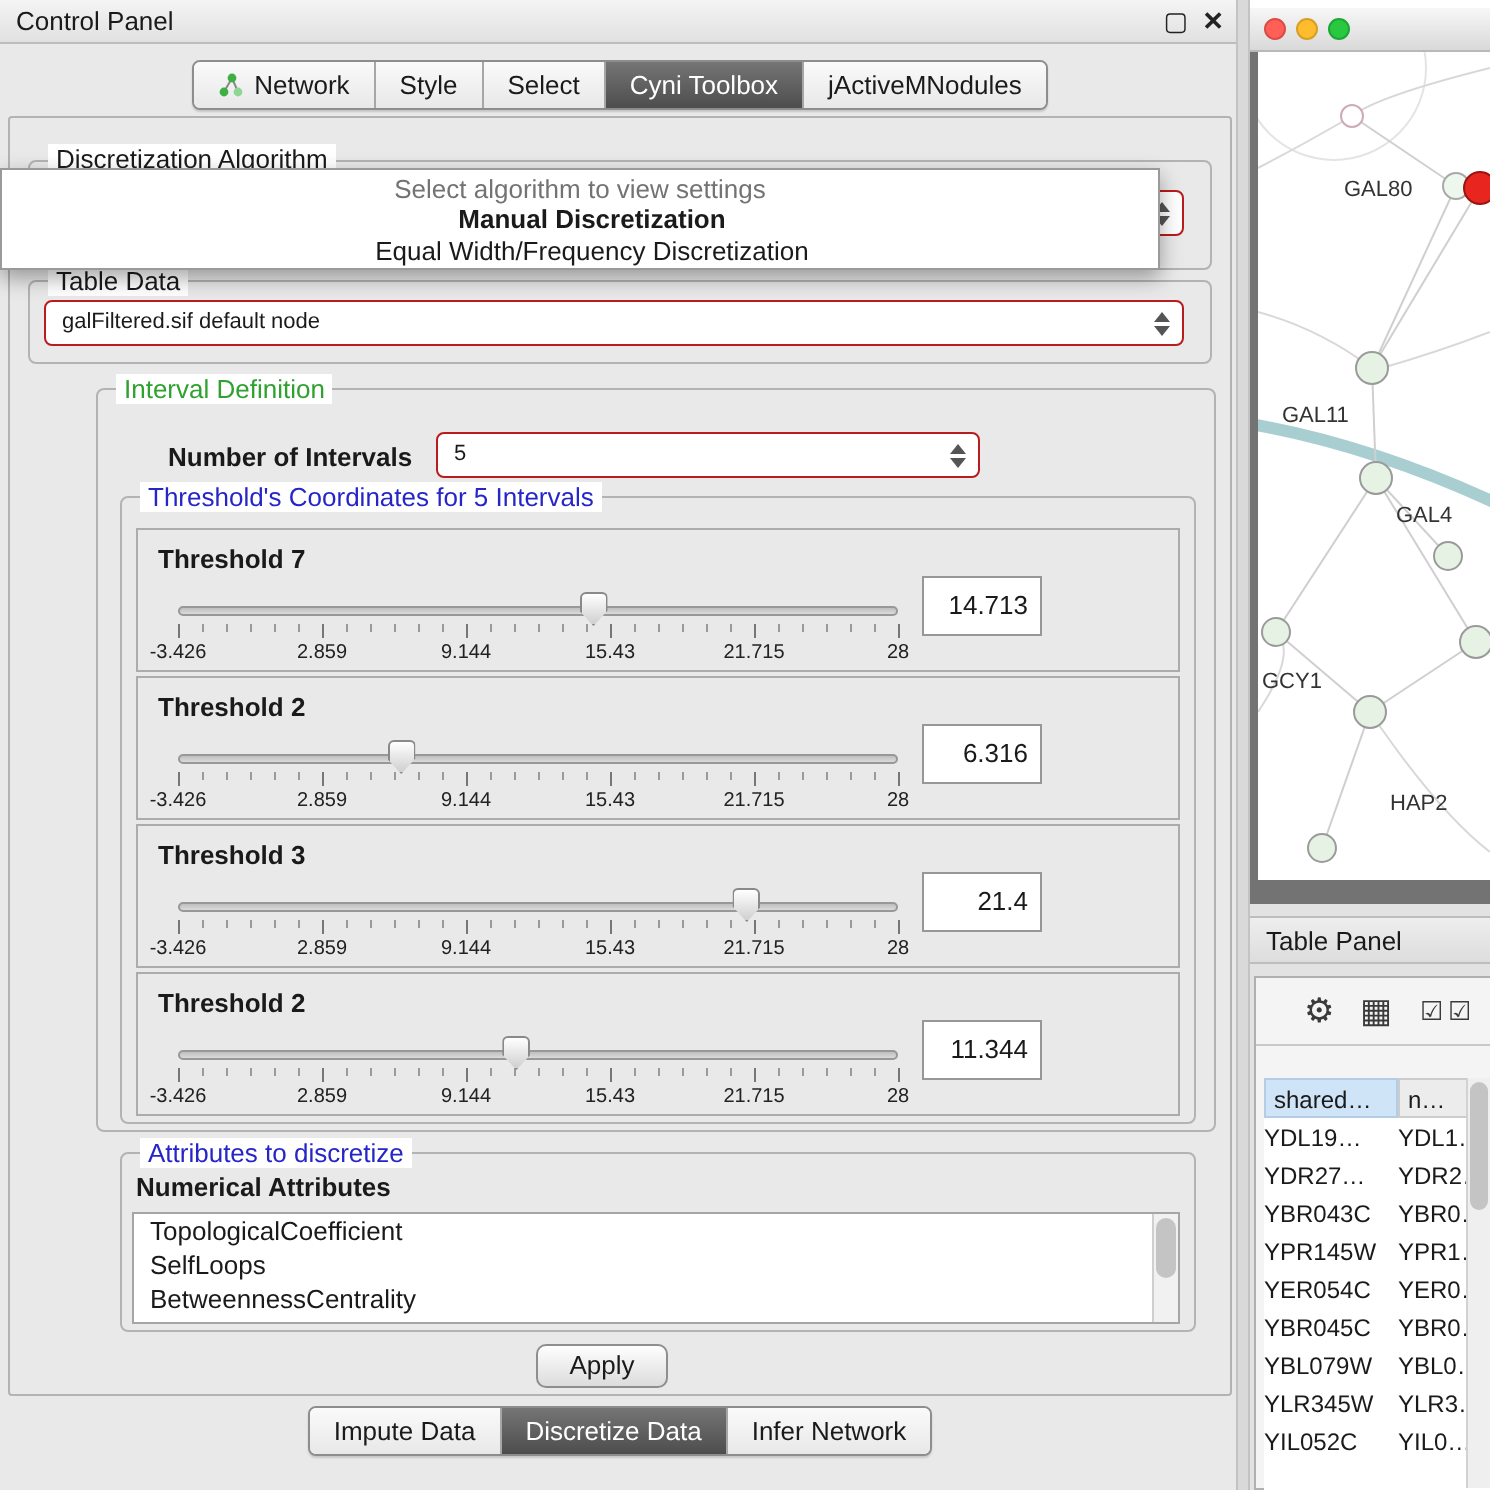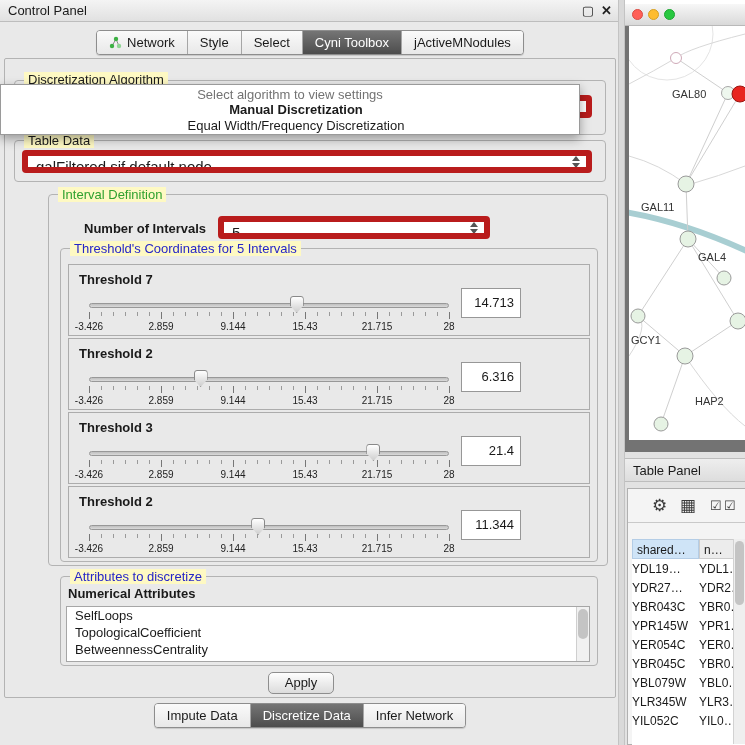--- a/index.html
+++ b/index.html
@@ -16,24 +16,24 @@
   .tabrow { position:absolute; left:0; top:30px; width:620px; display:flex; justify-content:center; }
   .tabgroup { display:flex; border:1px solid #8d8d8d; border-radius:4px; overflow:hidden; background:#f2f2f2; height:25px; box-shadow:0 1px 1px rgba(0,0,0,.15); }
   .tab { display:flex; align-items:center; padding:0 12px; border-right:1px solid #a6a6a6; font-size:13px; background:linear-gradient(#fafafa,#e8e8e8); white-space:nowrap; }
   .tab:last-child { border-right:none; }
   .tab.selected { background:linear-gradient(#757575,#4d4d4d); color:#fff; }
   .tab .mini-ic { margin-right:5px; display:inline-flex; }
 
   .content-frame { position:absolute; left:4px; top:58px; width:612px; height:640px; border:1px solid #b3b3b3; border-radius:2px; }
 
   .groupbox { position:absolute; border:1px solid #b3b3b3; border-radius:4px; }
-  .grouplabel { position:absolute; background:#fef9c3; padding:0 4px; font-size:13px; z-index:2; white-space:nowrap; }
+  .grouplabel { position:absolute; background:#ffffff; padding:0 4px; font-size:13px; z-index:2; white-space:nowrap; }
   .green { color:#2fa12f; } .blue { color:#2525c8; }
 
-  .combo { position:absolute; background:#fff; border:6px solid #b91c1c; border-radius:4px; line-height:21px; padding-left:8px; font-size:15px; overflow:hidden; }
+  .combo { position:absolute; background:#fff; border:1px solid #b91c1c; border-radius:4px; line-height:21px; padding-left:8px; font-size:11px; overflow:hidden; }
   .spin { position:absolute; right:6px; top:50%; transform:translateY(-50%); display:flex; flex-direction:column; gap:2px; }
   .spin i { width:0; height:0; border-left:4px solid transparent; border-right:4px solid transparent; }
   .spin .up { border-bottom:5px solid #555; } .spin .dn { border-top:5px solid #555; }
 
   .popup { position:absolute; left:0; top:84px; width:580px; height:51px; background:#fff; border:1px solid #9a9a9a; box-shadow:0 4px 10px rgba(0,0,0,.35); z-index:10; }
   .popup .hdr { text-align:center; color:#737373; height:17px; padding-top:2px; }
   .popup .opt { padding-left:12px; height:16px;text-align:center; }
   .popup .opt.bold { font-weight:bold; }
 
   .tpanel { position:absolute; left:68px; width:522px; height:72px; border:1px solid #acacac; background:#e9e9e9; }
@@ -230,22 +230,22 @@
         <span class="sl" style="left:80%">21.715</span>
         <span class="sl" style="left:100%">28</span>
       </div>
       <div class="tvalue">11.344</div>
     </div>
 
     <div class="groupbox" style="left:60px; top:576px; width:538px; height:90px;"></div>
     <span class="grouplabel blue" style="left:70px; top:569px;">Attributes to discretize</span>
     <span style="position:absolute; left:68px; top:586px; font-weight:bold;">Numerical Attributes</span>
     <div class="listbox" style="left:66px; top:606px; width:524px; height:56px;">
+      <div class="li">TopologicalCoefficient</div>
       <div class="li">SelfLoops</div>
-      <div class="li">TopologicalCoefficient</div>
       <div class="li">BetweennessCentrality</div>
       <div class="vsb">
           <div class="vthumb"></div>
         </div>
     </div>
 
     <div class="btn" style="left:268px; top:672px; width:66px; height:22px;">Apply</div>
 
     <div class="tabrow" style="top:703px;">
       <div class="tabgroup">

